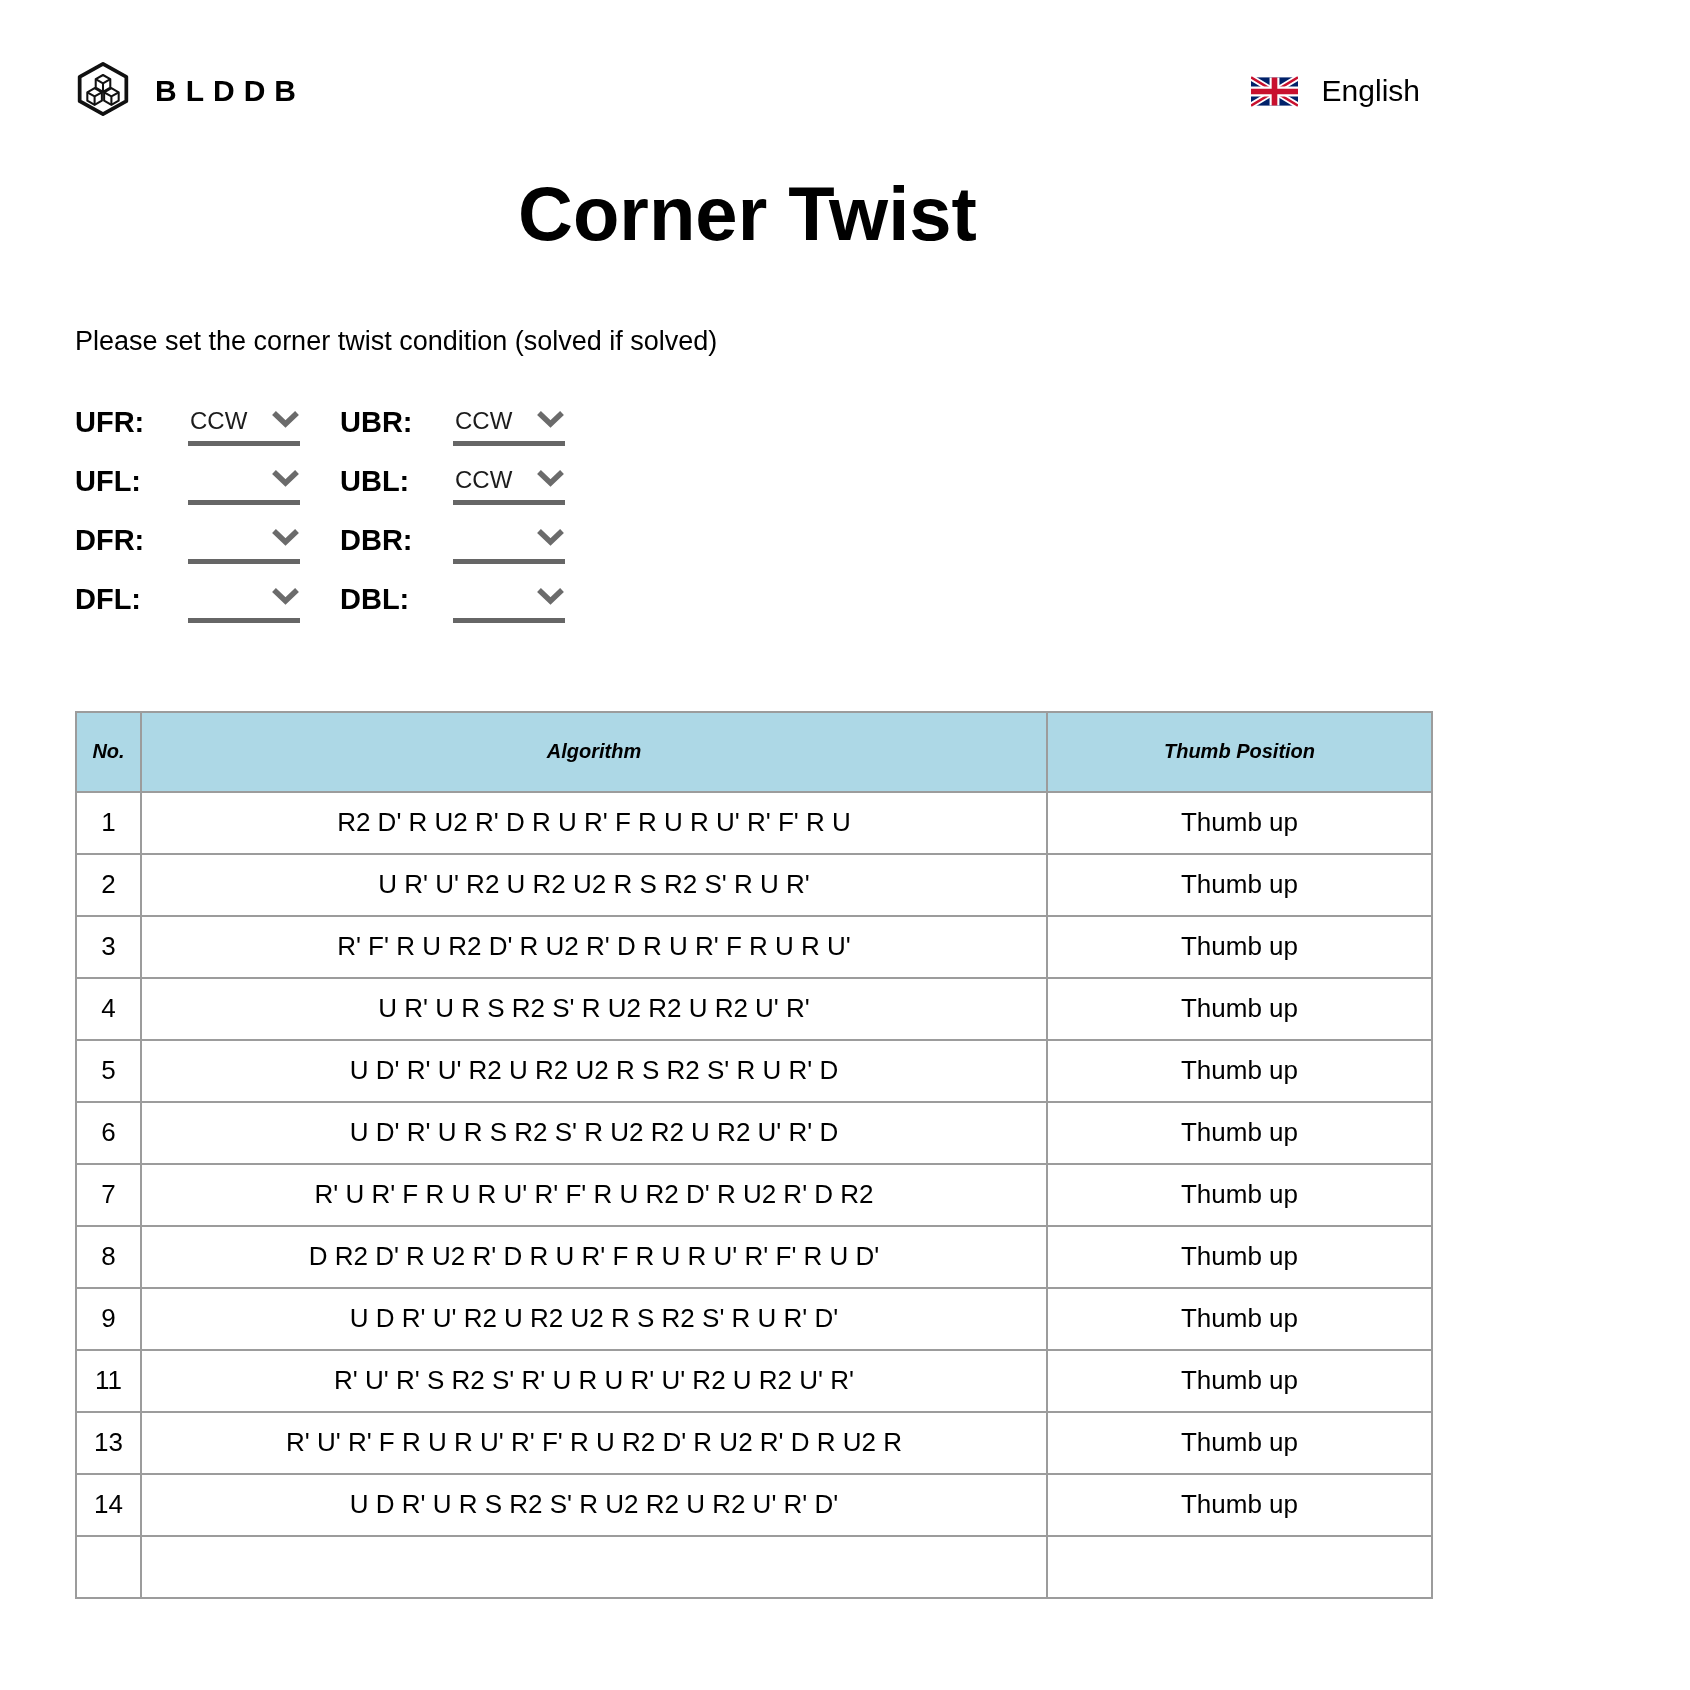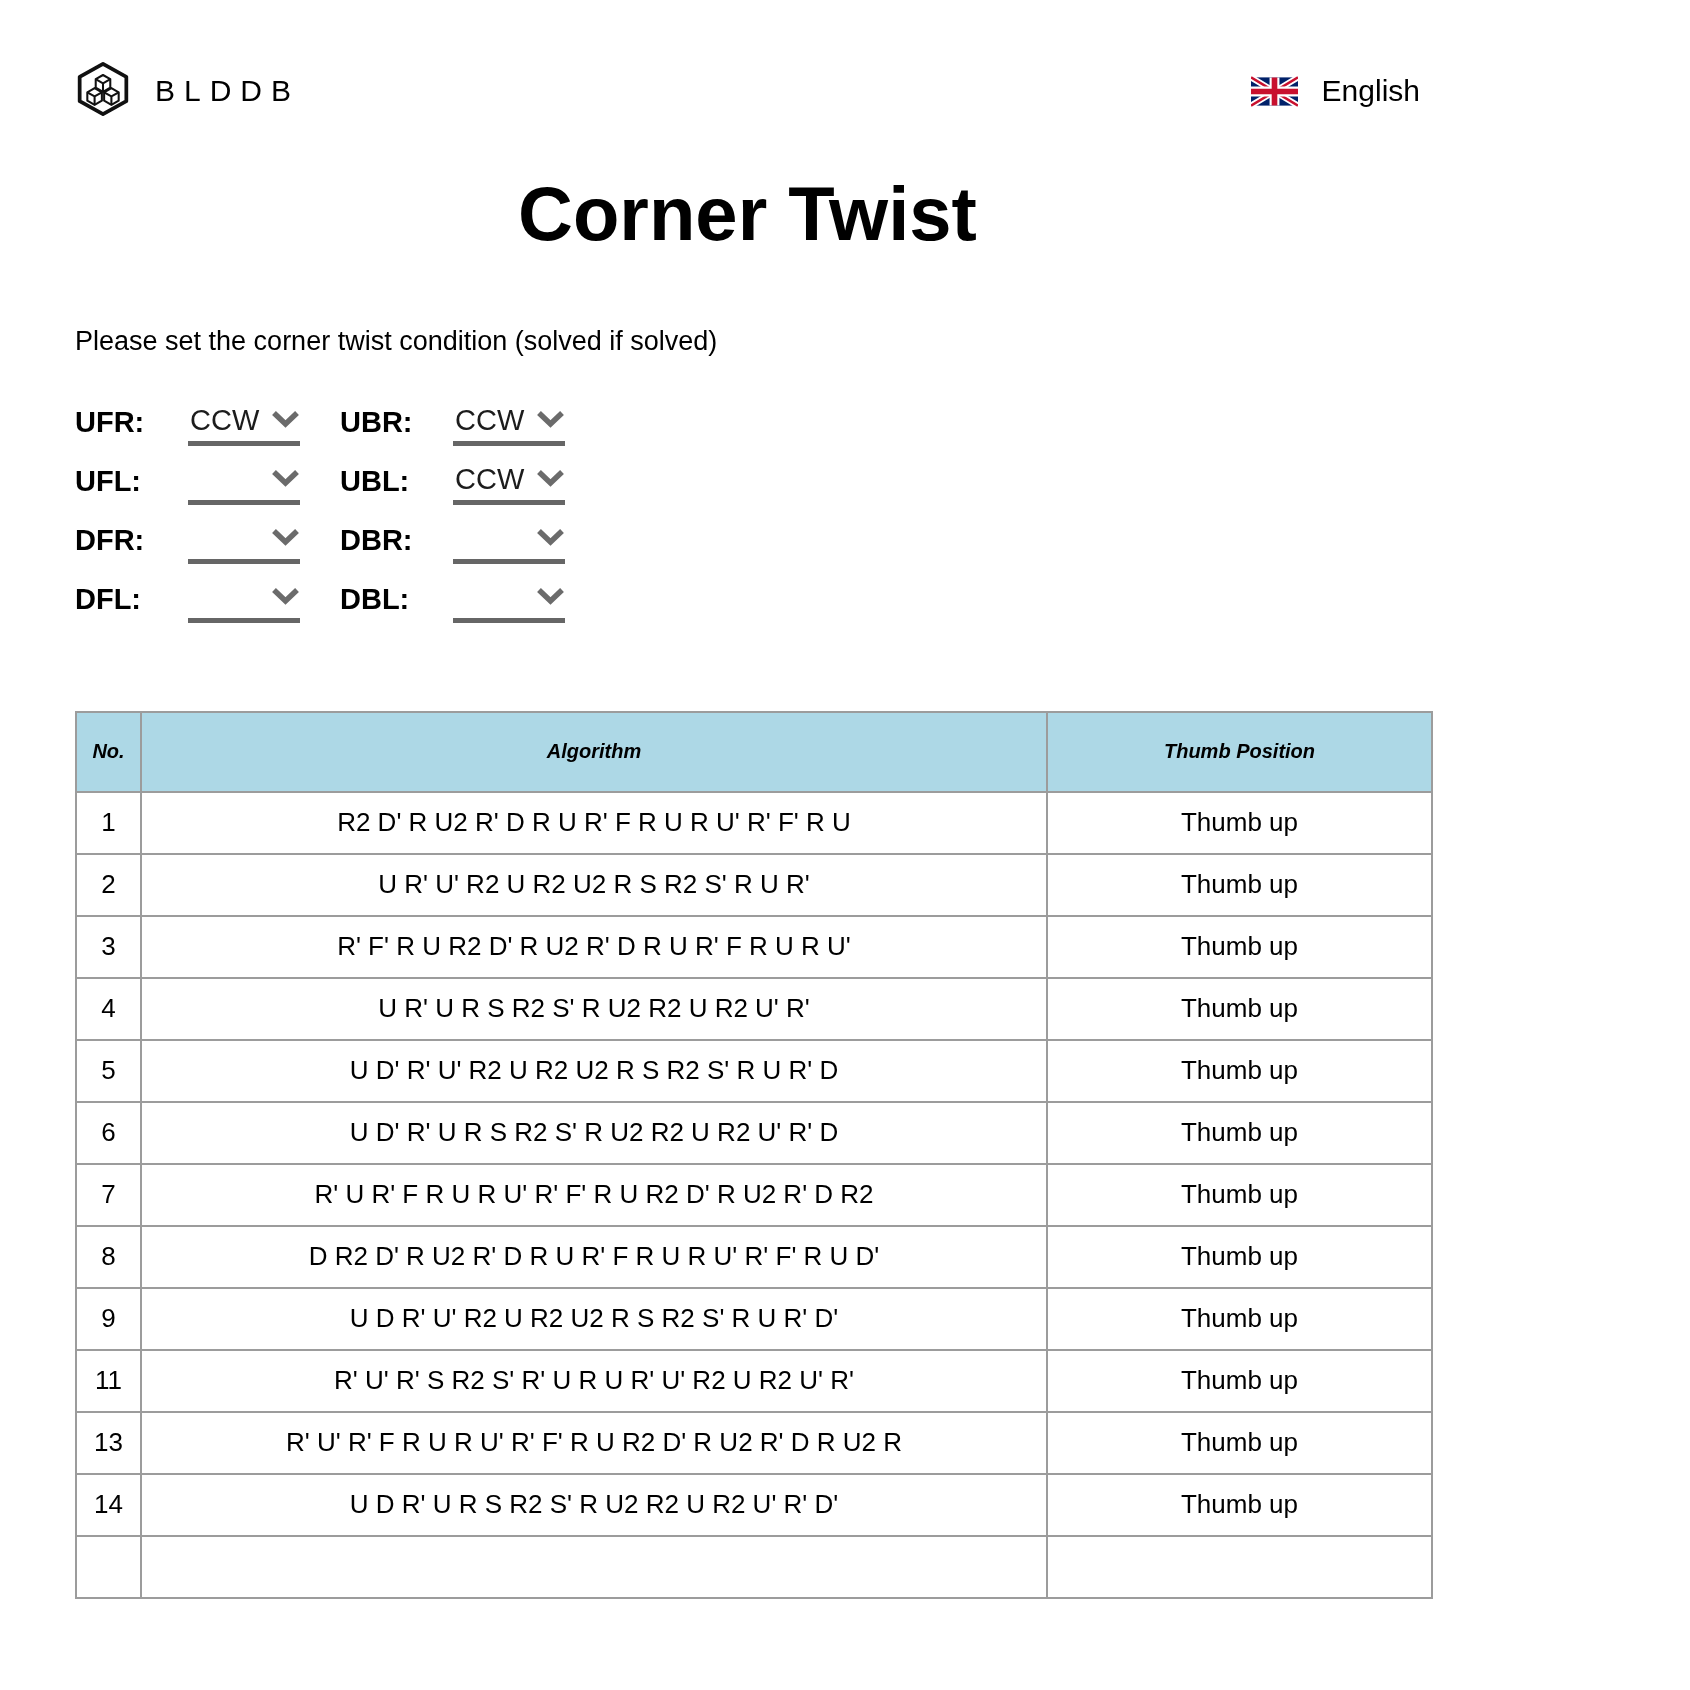--- a/index.html
+++ b/index.html
@@ -13,21 +13,21 @@
   body {
     width: 1690px; height: 1690px; overflow: hidden;
     background: #ffffff; color: #000;
     font-family: "Liberation Sans", sans-serif;
   }
   .container { padding: 60px 75px 0; width: 1495px; }
 
   
   .topbar { display: flex; justify-content: space-between; align-items: center; height: 62px; }
   .brand { display: flex; align-items: center; gap: 24px; }
-  .brand-text { font-size: 30px; font-weight: normal; letter-spacing: 9px; }
+  .brand-text { font-size: 30px; font-weight: bold; letter-spacing: 9px; }
   .lang { display: flex; align-items: center; gap: 24px; font-size: 30px; cursor: pointer; }
   .lang svg { display: block; }
 
   
   h1.page-title {
     margin: 52px 0 0; text-align: center;
     font-size: 76px; font-weight: bold; letter-spacing: 0px; line-height: 1.05;
   }
   .instruction { margin: 72px 0 0; font-size: 27px; }
 
@@ -37,21 +37,21 @@
     display: grid; grid-template-columns: 225px 225px;
     column-gap: 40px; row-gap: 14px;
   }
   .sel-item { display: flex; align-items: flex-end; height: 45px; }
   .sel-label { font-size: 29px; font-weight: bold; width: 113px; padding-bottom: 7px; }
   .select-wrap { position: relative; width: 112px; height: 42px; border-bottom: 5px solid var(--underline); }
   select.corner-select {
     appearance: none; -webkit-appearance: none; -moz-appearance: none;
     border: none; background: transparent; outline: none;
     width: 100%; height: 100%;
-    font-family: inherit; font-size: 29px; color: #1c1c1c;
+    font-family: inherit; font-size: 24px; color: #1c1c1c;
     padding: 0 32px 4px 2px;
   }
   .chevron { position: absolute; right: 0; bottom: 9px; pointer-events: none; }
 
   
   table.algs {
     margin-top: 88px; width: 1356px;
     border-collapse: collapse; table-layout: fixed;
   }
   table.algs col.c-no { width: 65px; }

